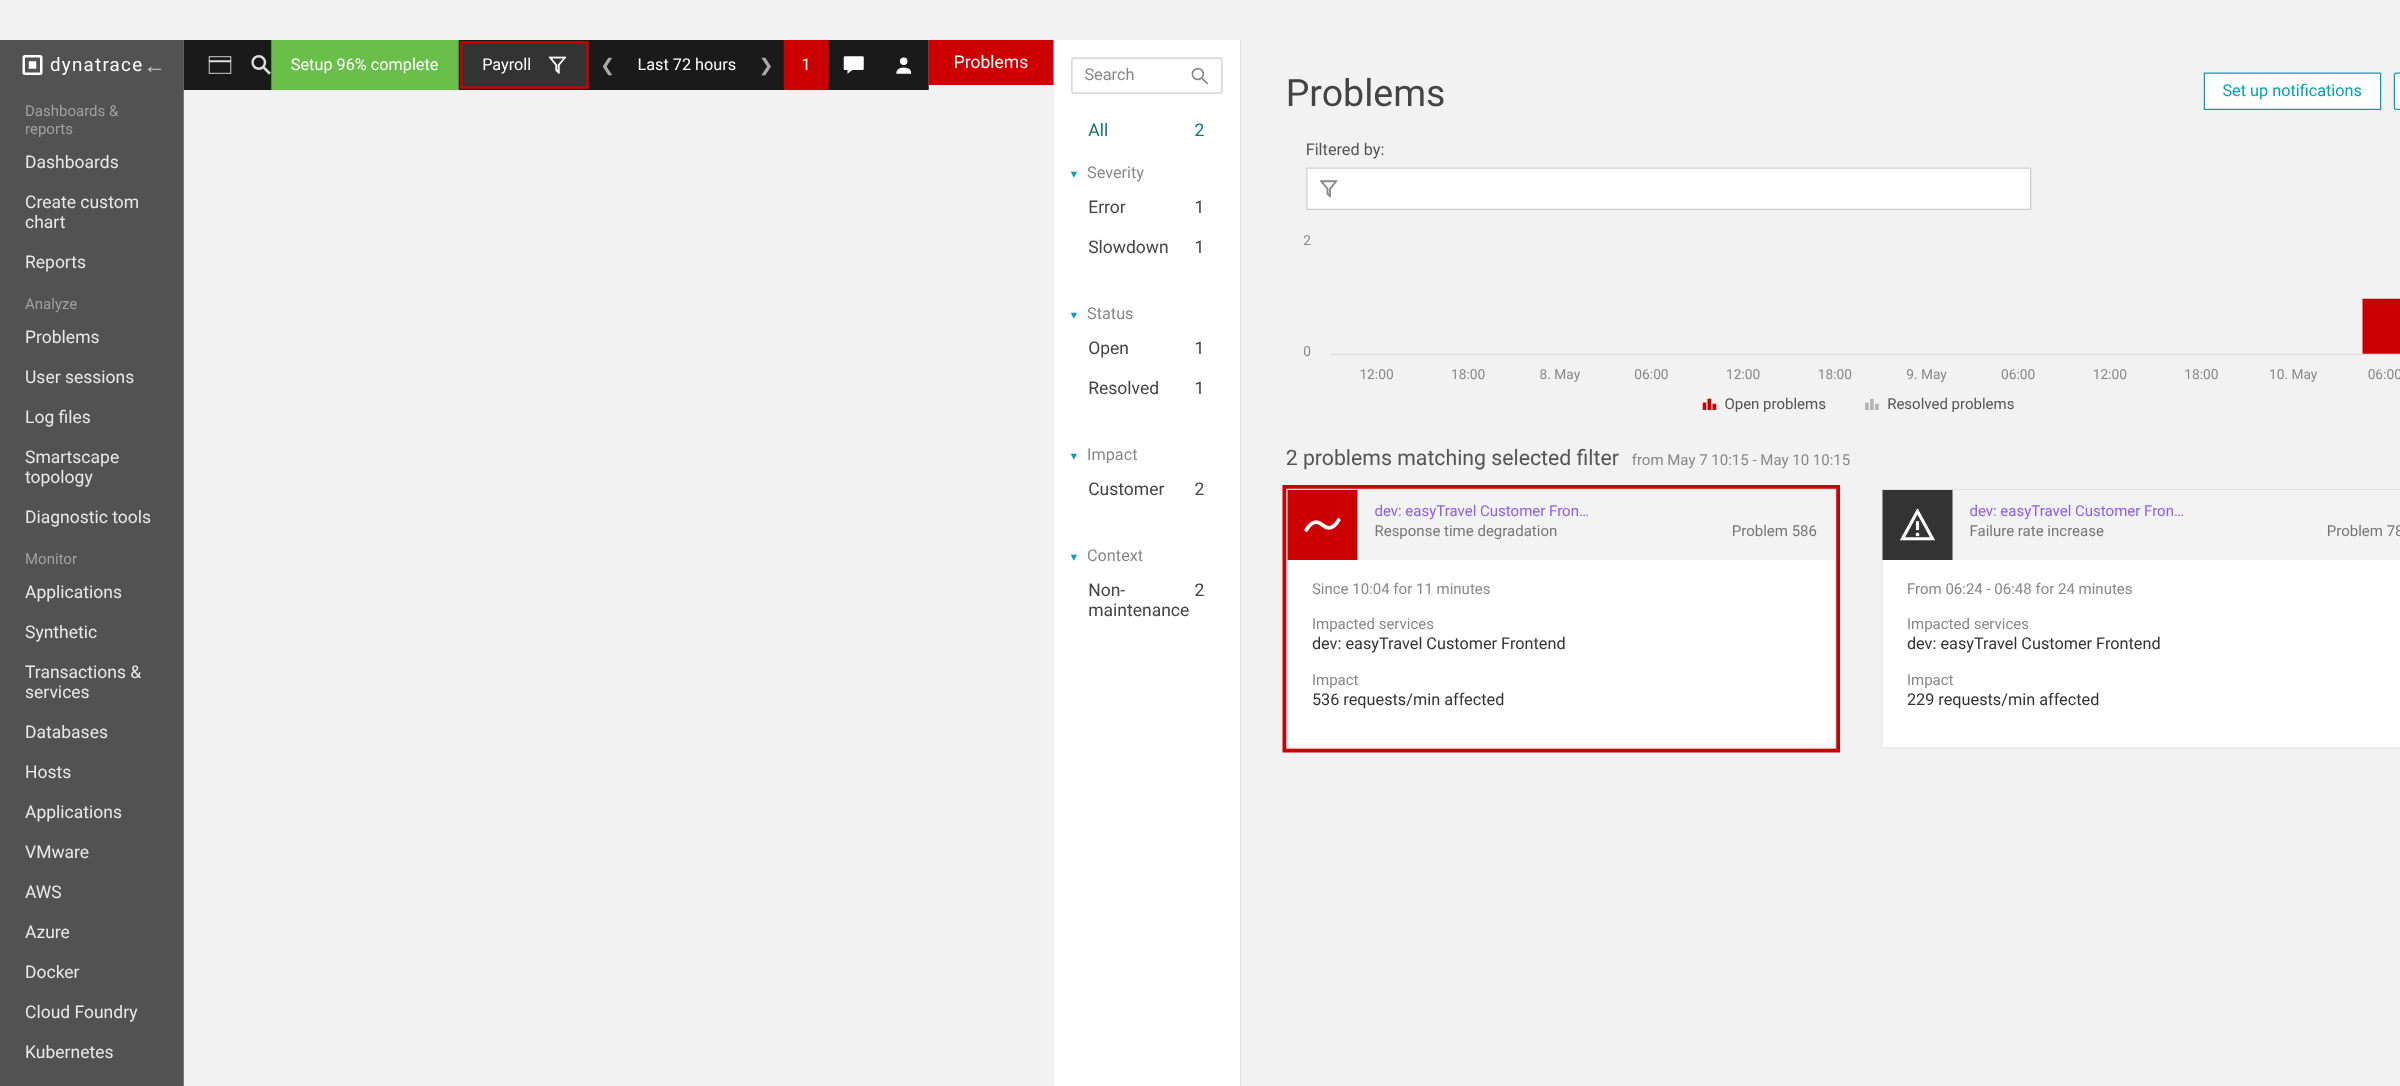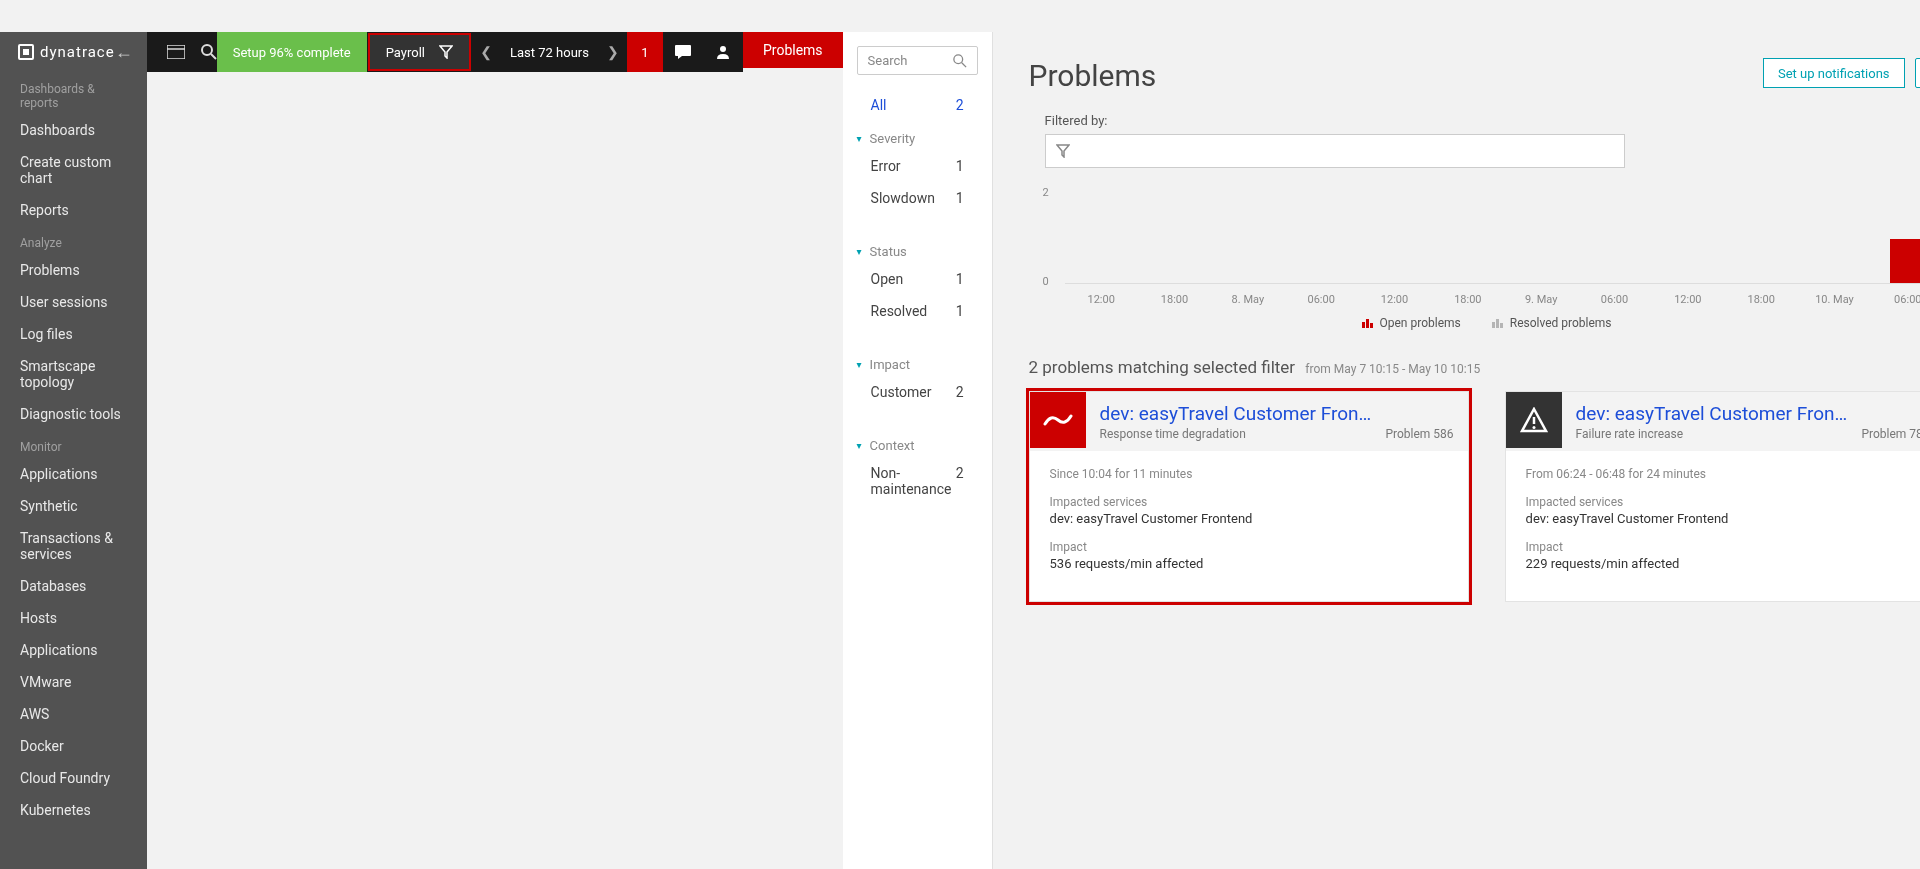--- a/index.html
+++ b/index.html
@@ -26,21 +26,21 @@
 .tf-label { padding: 0 10px; font-size: 13px; color: #fff; }
 .alert-badge { background: #cc0000; color: #fff; width: 36px; height: 40px; display: flex; align-items: center; justify-content: center; font-size: 13px; cursor: pointer; }
 .top-icon-btn { width: 40px; height: 40px; display: flex; align-items: center; justify-content: center; cursor: pointer; color: #fff; }
 
 .breadcrumb-bar { background: #cc0000; color: #fff; height: 36px; display: flex; align-items: center; padding: 0 20px; font-size: 14px; }
 
 .content { flex: 1; display: flex; background: #f2f2f2; overflow: auto; }
 .filter-panel { width: 260px; background: #fff; border-right: 1px solid #e0e0e0; padding: 14px 0; }
 .search-box { margin: 0 14px 14px 14px; border: 1px solid #ccc; border-radius: 2px; padding: 6px 10px; display: flex; align-items: center; justify-content: space-between; color: #888; font-size: 13px; }
 .filter-row { display: flex; justify-content: space-between; padding: 8px 28px; font-size: 14px; cursor: pointer; color: #444; }
-.filter-row.all { color: #1d4ed8; gap: 12px; }
+.filter-row.all { color: #0f766e; gap: 12px; }
 .filter-group-header { display: flex; align-items: center; gap: 8px; padding: 10px 14px 4px 14px; font-size: 13px; color: #888; cursor: pointer; }
 .chev { font-size: 10px; color: #00a1b2; }
 
 .problems-area { flex: 1; padding: 26px 36px; }
 .problems-header { display: flex; justify-content: space-between; align-items: flex-start; margin-bottom: 20px; }
 .problems-title { font-size: 30px; font-weight: 400; color: #444; }
 .header-actions { display: flex; gap: 10px; }
 .btn-outline { border: 1px solid #00a1b2; color: #00a1b2; background: #fff; padding: 6px 14px; font-size: 13px; border-radius: 0; cursor: pointer; }
 .btn-more { border: 1px solid #00a1b2; color: #00a1b2; background: #fff; width: 30px; height: 30px; display: flex; align-items: center; justify-content: center; font-size: 16px; border-radius: 2px; cursor: pointer; letter-spacing: 1px; }
 
@@ -60,21 +60,21 @@
 .matching-sub { font-size: 12px; color: #888; margin-left: 6px; }
 
 .cards { display: flex; gap: 36px; }
 .problem-card { width: 440px; background: #fff; border: 1px solid #e3e3e3; }
 .problem-card.highlight { outline: 3px solid #cc0000; }
 .card-header { display: flex; gap: 14px; background: #f3f3f3; padding: 0; }
 .card-icon { width: 56px; height: 56px; display: flex; align-items: center; justify-content: center; color: #fff; font-size: 24px; }
 .card-icon.red { background: #cc0000; }
 .card-icon.dark { background: #333; }
 .card-header-text { flex: 1; padding: 10px 14px 10px 0; }
-.card-title { font-size: 19px; color: #1d4ed8; white-space: nowrap; overflow: hidden; text-overflow: ellipsis; }
+.card-title { font-size: 12px; color: #8b5cf6; white-space: nowrap; overflow: hidden; text-overflow: ellipsis; }
 .card-sub { font-size: 12px; color: #777; display: flex; justify-content: space-between; margin-top: 2px; }
 .card-body { padding: 16px 20px; font-size: 13px; color: #555; }
 .card-body .row { margin-bottom: 14px; }
 .card-body .label { color: #888; font-size: 12px; }
 .card-body .value { color: #333; margin-top: 2px; }
 .card-time { color: #888; font-size: 12px; margin-bottom: 14px; }
 
 svg { display: block; }
 </style>
 </head>
@@ -102,20 +102,21 @@
         <div class="sidebar-item">Diagnostic tools</div>
         <div class="sidebar-section-header">Monitor</div>
         <div class="sidebar-item">Applications</div>
         <div class="sidebar-item">Synthetic</div>
         <div class="sidebar-item">Transactions &amp; services</div>
         <div class="sidebar-item">Databases</div>
         <div class="sidebar-item">Hosts</div>
         <div class="sidebar-item">Applications</div>
         <div class="sidebar-item">VMware</div>
         <div class="sidebar-item">AWS</div>
+        <div class="sidebar-item">Azure</div>
         <div class="sidebar-item">Docker</div>
         <div class="sidebar-item">Cloud Foundry</div>
         <div class="sidebar-item">Kubernetes</div>
       </div>
   </aside>
 
   <div class="main">
     <div class="topbar">
       <div class="topbar-left">
         <span class="topbar-icon">

